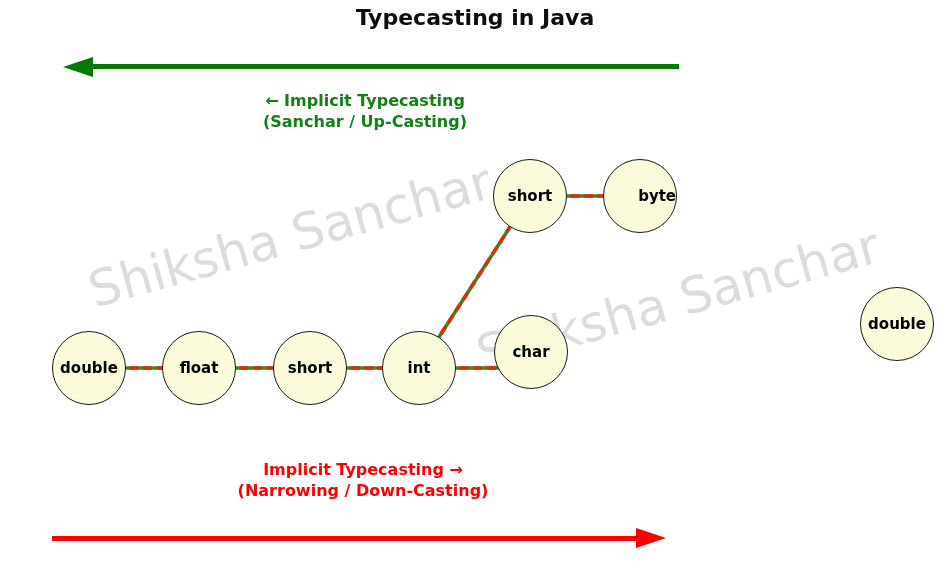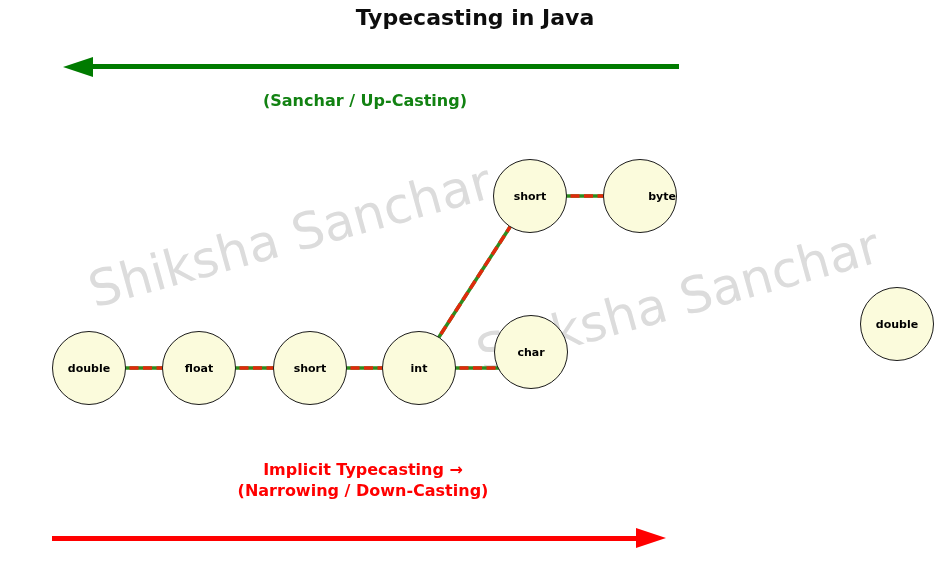--- a/index.html
+++ b/index.html
@@ -33,21 +33,21 @@
     border-radius: 50%;
     background: var(--node-fill, #fbfbdc);
     border: 1.5px solid var(--node-border, #1a1a1a);
     box-sizing: border-box;
     display: flex;
     align-items: center;
     justify-content: center;
     z-index: 3;
   }
   .node span {
-    font-size: 11px;
+    font-size: 15px;
     font-weight: bold;
     color: #000000;
   }
 
   .diagram-title {
     position: absolute;
     left: 0; top: 5px;
     width: 950px;
     text-align: center;
     font-size: 22px;
@@ -135,20 +135,21 @@
         <span>double</span>
       </div>
     </div>
 
   <div class="diagram-title">Typecasting in Java</div>
 
   <div class="arrowhead implicit-arrowhead"></div>
   <div class="arrow-line implicit-arrow-line"></div>
 
   <div class="caption caption-implicit">
+    <div>← Implicit Typecasting</div>
     <div>(Sanchar / Up-Casting)</div>
   </div>
 
   <div class="caption caption-explicit">
     <div>Implicit Typecasting →</div>
     <div>(Narrowing / Down-Casting)</div>
   </div>
 
   <div class="arrow-line explicit-arrow-line"></div>
   <div class="arrowhead explicit-arrowhead"></div>

